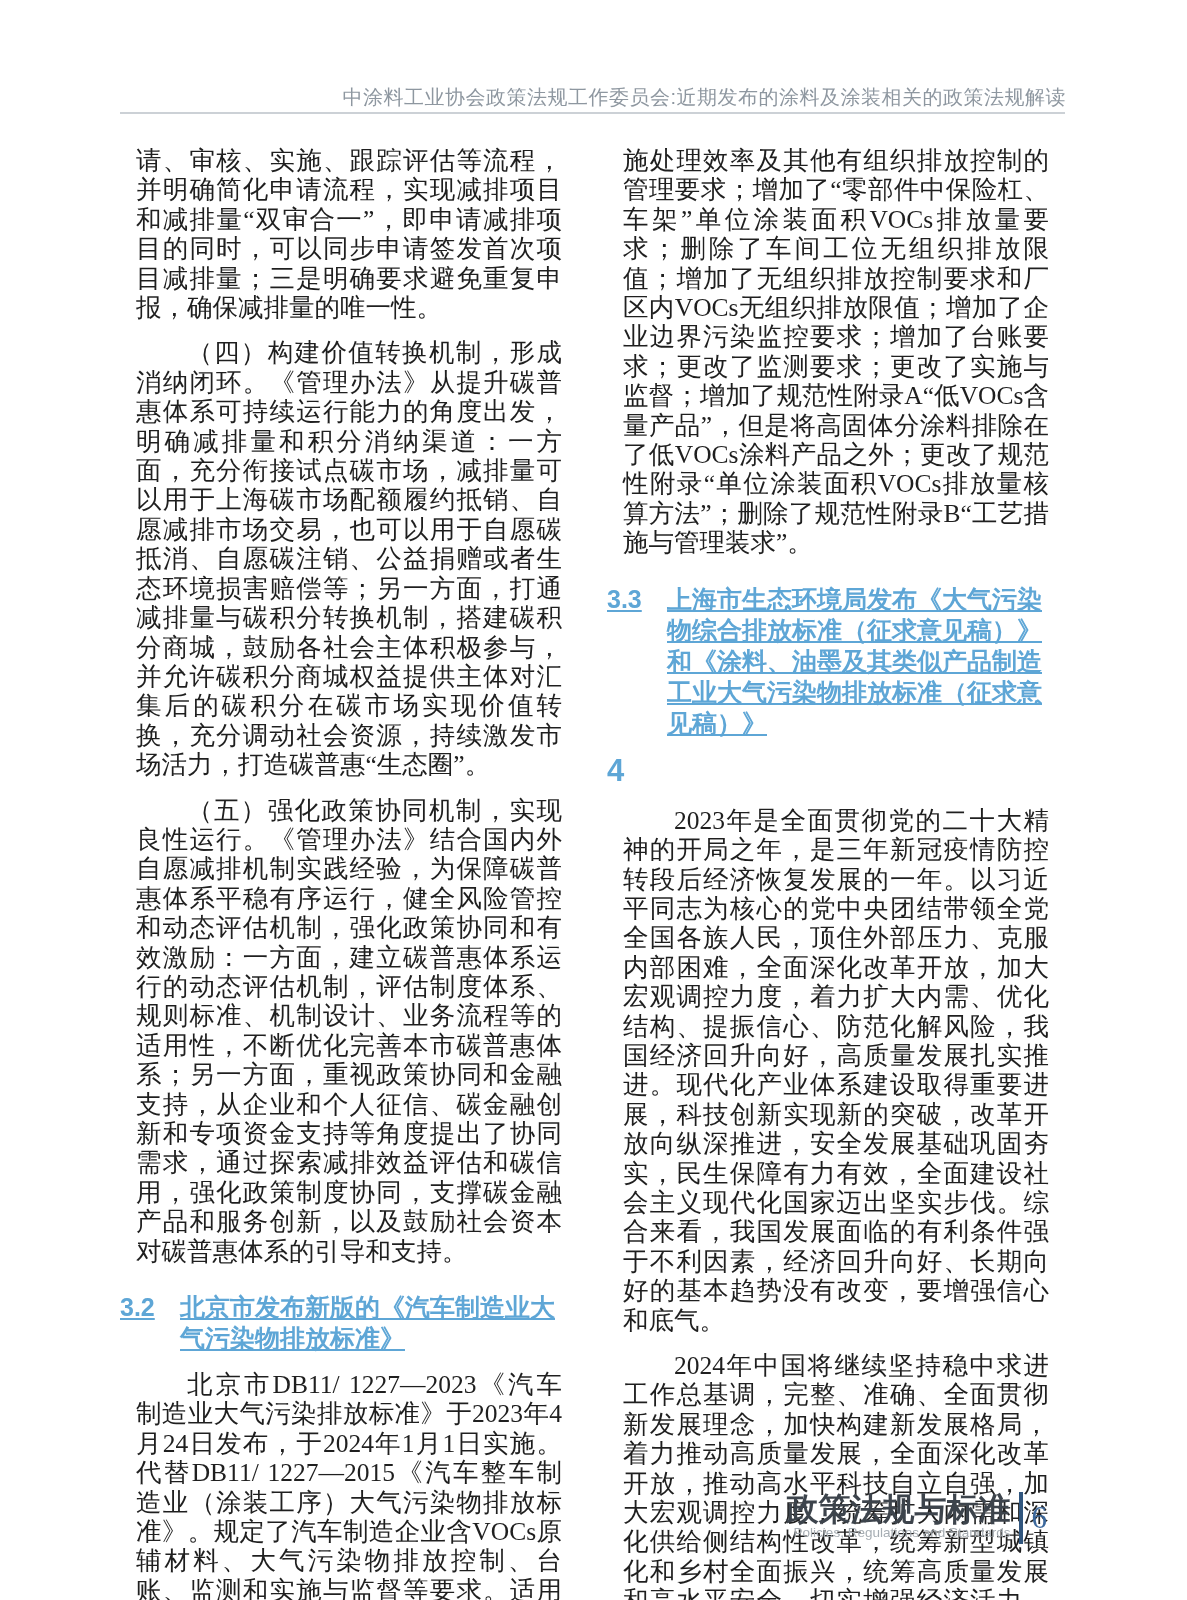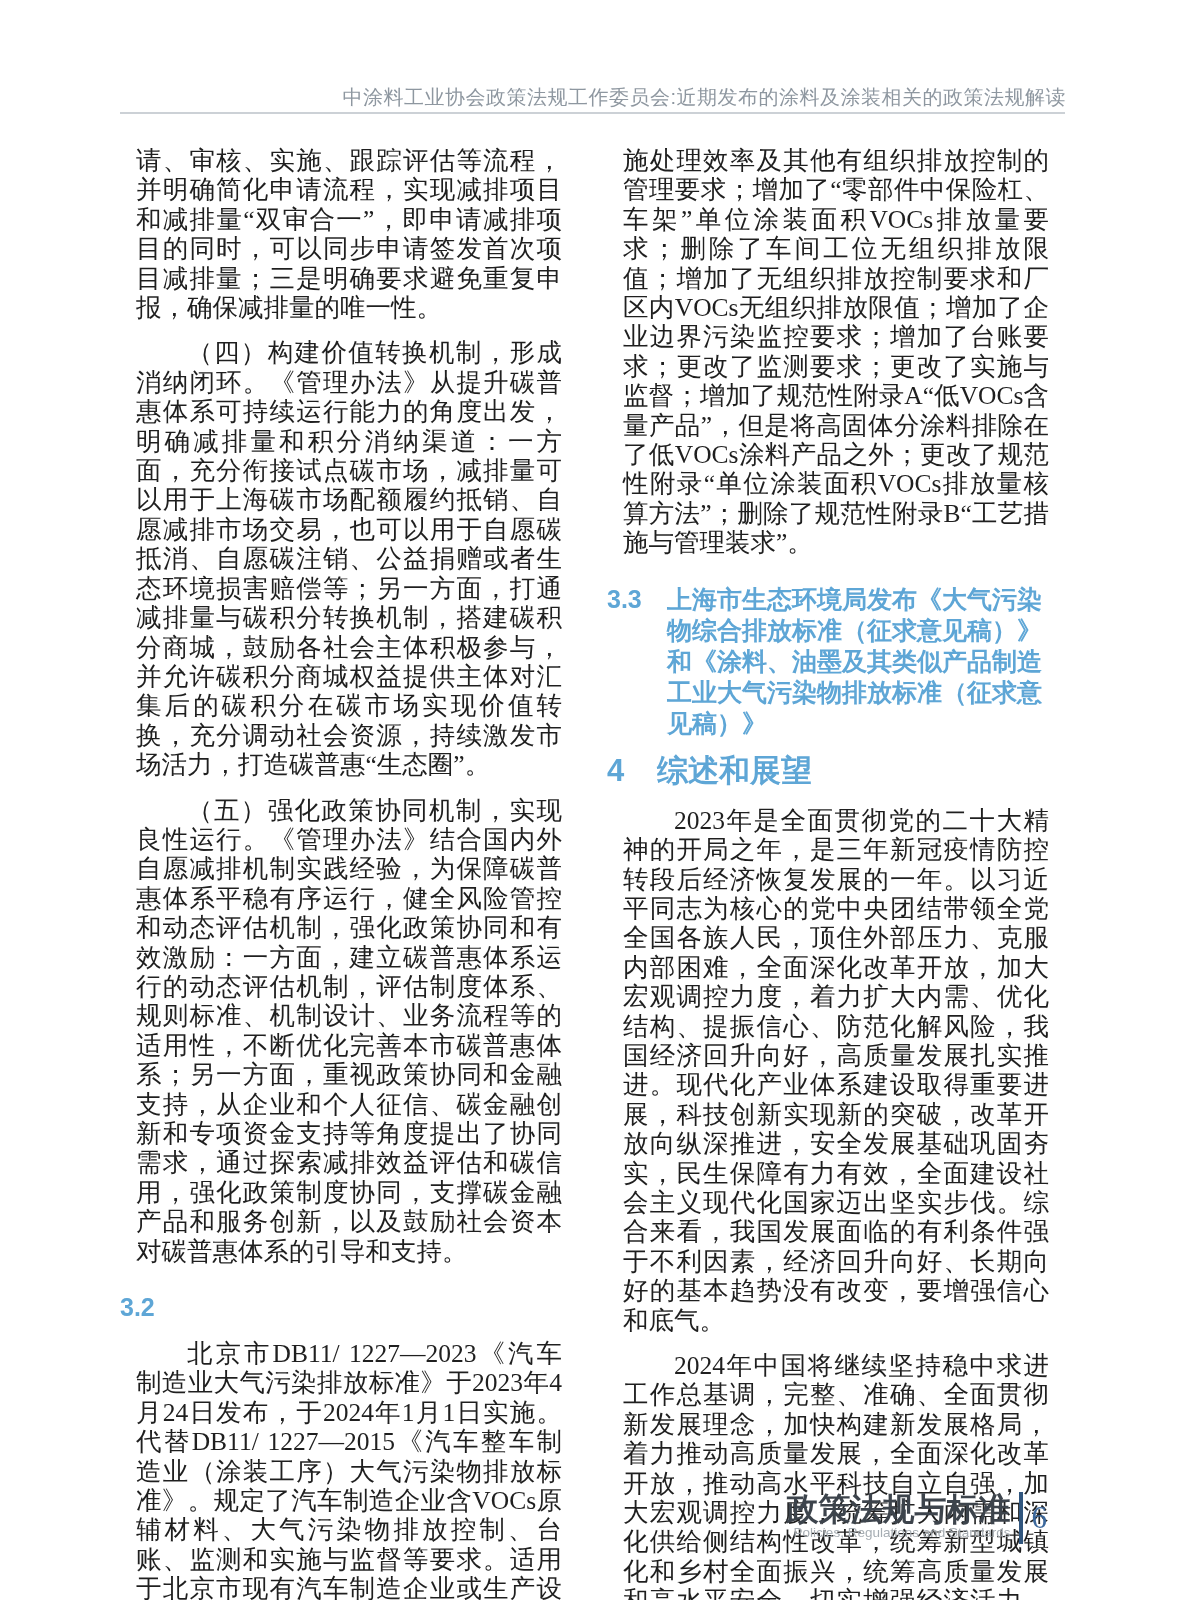--- a/index.html
+++ b/index.html
@@ -26,21 +26,21 @@
     margin:16px; font-size:25.5px; line-height:29.4px;
     text-align:justify; text-justify:inter-ideograph;
     color:#1f1f1f; word-break:break-all;
   }
   p.body-p.indent { text-indent:2em; }
   .sec-h2, .sec-h1 {
     display:flex; align-items:flex-start;
     font-family:"Liberation Sans", sans-serif; font-weight:700;
     color:#5ea6d6; text-align:left;
   }
-  .sec-h2 { font-size:25px; line-height:31px; margin:26px 0 5px; }
+  .sec-h2 { font-size:25px; line-height:31px; margin:26px 0 5px;text-decoration:underline; }
   .sec-h2 .sec-num { flex:0 0 60px; }
   .sec-h1 { font-size:31px; line-height:38px; margin:13px 0 7px; }
   .sec-h1 .sec-num { flex:0 0 50px; }
   .sec-text { flex:1; }
   .footer {
     position:absolute; top:1492px; right:140px;
     display:flex; align-items:center;
   }
   .footer-titles { text-align:right; margin-right:8px; }
   .footer-cn {
@@ -67,32 +67,32 @@
 
   <div class="header-rule"></div>
 
   <div class="columns">
     <div class="col" id="col-left">
         <p class="body-p">请、审核、实施、跟踪评估等流程，并明确简化申请流程，实现减排项目和减排量“双审合一”，即申请减排项目的同时，可以同步申请签发首次项目减排量；三是明确要求避免重复申报，确保减排量的唯一性。</p>
         <p class="body-p indent">（四）构建价值转换机制，形成消纳闭环。《管理办法》从提升碳普惠体系可持续运行能力的角度出发，明确减排量和积分消纳渠道：一方面，充分衔接试点碳市场，减排量可以用于上海碳市场配额履约抵销、自愿减排市场交易，也可以用于自愿碳抵消、自愿碳注销、公益捐赠或者生态环境损害赔偿等；另一方面，打通减排量与碳积分转换机制，搭建碳积分商城，鼓励各社会主体积极参与，并允许碳积分商城权益提供主体对汇集后的碳积分在碳市场实现价值转换，充分调动社会资源，持续激发市场活力，打造碳普惠“生态圈”。</p>
         <p class="body-p indent">（五）强化政策协同机制，实现良性运行。《管理办法》结合国内外自愿减排机制实践经验，为保障碳普惠体系平稳有序运行，健全风险管控和动态评估机制，强化政策协同和有效激励：一方面，建立碳普惠体系运行的动态评估机制，评估制度体系、规则标准、机制设计、业务流程等的适用性，不断优化完善本市碳普惠体系；另一方面，重视政策协同和金融支持，从企业和个人征信、碳金融创新和专项资金支持等角度提出了协同需求，通过探索减排效益评估和碳信用，强化政策制度协同，支撑碳金融产品和服务创新，以及鼓励社会资本对碳普惠体系的引导和支持。</p>
         <div class="sec-h2">
           <span class="sec-num">3.2</span>
+          <span class="sec-text">北京市发布新版的《汽车制造业大气污染物排放标准》</span>
         </div>
         <p class="body-p indent">北京市DB11/ 1227—2023《汽车制造业大气污染排放标准》于2023年4月24日发布，于2024年1月1日实施。代替DB11/ 1227—2015《汽车整车制造业（涂装工序）大气污染物排放标准》。规定了汽车制造企业含VOCs原辅材料、大气污染物排放控制、台账、监测和实施与监督等要求。适用于北京市现有汽车制造企业或生产设施的大气污染物排放管理，以及汽车制造企业建设项目的环境影响评价、环境保护设施设计、竣工环境保护验收、排污许可证核发及其投产后的大气污染物排放管理。</p>
       </div>
     <div class="col" id="col-right">
         <p class="body-p">施处理效率及其他有组织排放控制的管理要求；增加了“零部件中保险杠、车架”单位涂装面积VOCs排放量要求；删除了车间工位无组织排放限值；增加了无组织排放控制要求和厂区内VOCs无组织排放限值；增加了企业边界污染监控要求；增加了台账要求；更改了监测要求；更改了实施与监督；增加了规范性附录A“低VOCs含量产品”，但是将高固体分涂料排除在了低VOCs涂料产品之外；更改了规范性附录“单位涂装面积VOCs排放量核算方法”；删除了规范性附录B“工艺措施与管理装求”。</p>
         <div class="sec-h2">
           <span class="sec-num">3.3</span>
           <span class="sec-text">上海市生态环境局发布《大气污染物综合排放标准（征求意见稿）》和《涂料、油墨及其类似产品制造工业大气污染物排放标准（征求意见稿）》</span>
         </div>
         <div class="sec-h1">
           <span class="sec-num">4</span>
-          <span class="sec-text">综述和展望</span>
         </div>
         <p class="body-p indent">2023年是全面贯彻党的二十大精神的开局之年，是三年新冠疫情防控转段后经济恢复发展的一年。以习近平同志为核心的党中央团结带领全党全国各族人民，顶住外部压力、克服内部困难，全面深化改革开放，加大宏观调控力度，着力扩大内需、优化结构、提振信心、防范化解风险，我国经济回升向好，高质量发展扎实推进。现代化产业体系建设取得重要进展，科技创新实现新的突破，改革开放向纵深推进，安全发展基础巩固夯实，民生保障有力有效，全面建设社会主义现代化国家迈出坚实步伐。综合来看，我国发展面临的有利条件强于不利因素，经济回升向好、长期向好的基本趋势没有改变，要增强信心和底气。</p>
         <p class="body-p indent">2024年中国将继续坚持稳中求进工作总基调，完整、准确、全面贯彻新发展理念，加快构建新发展格局，着力推动高质量发展，全面深化改革开放，推动高水平科技自立自强，加大宏观调控力度，统筹扩大内需和深化供给侧结构性改革，统筹新型城镇化和乡村全面振兴，统筹高质量发展和高水平安全，切实增强经济活力、防范化解风险、改善社会预期，巩固和增强经济回升向好态势，持续推动经济实现质的有效提升和量的合理增长。</p>
       </div>
   </div>
 
   <div class="footer">
     <div class="footer-titles">
       <div class="footer-cn">政策法规与标准</div>
       <div class="footer-en">Policies, Regulations and Standards</div>

